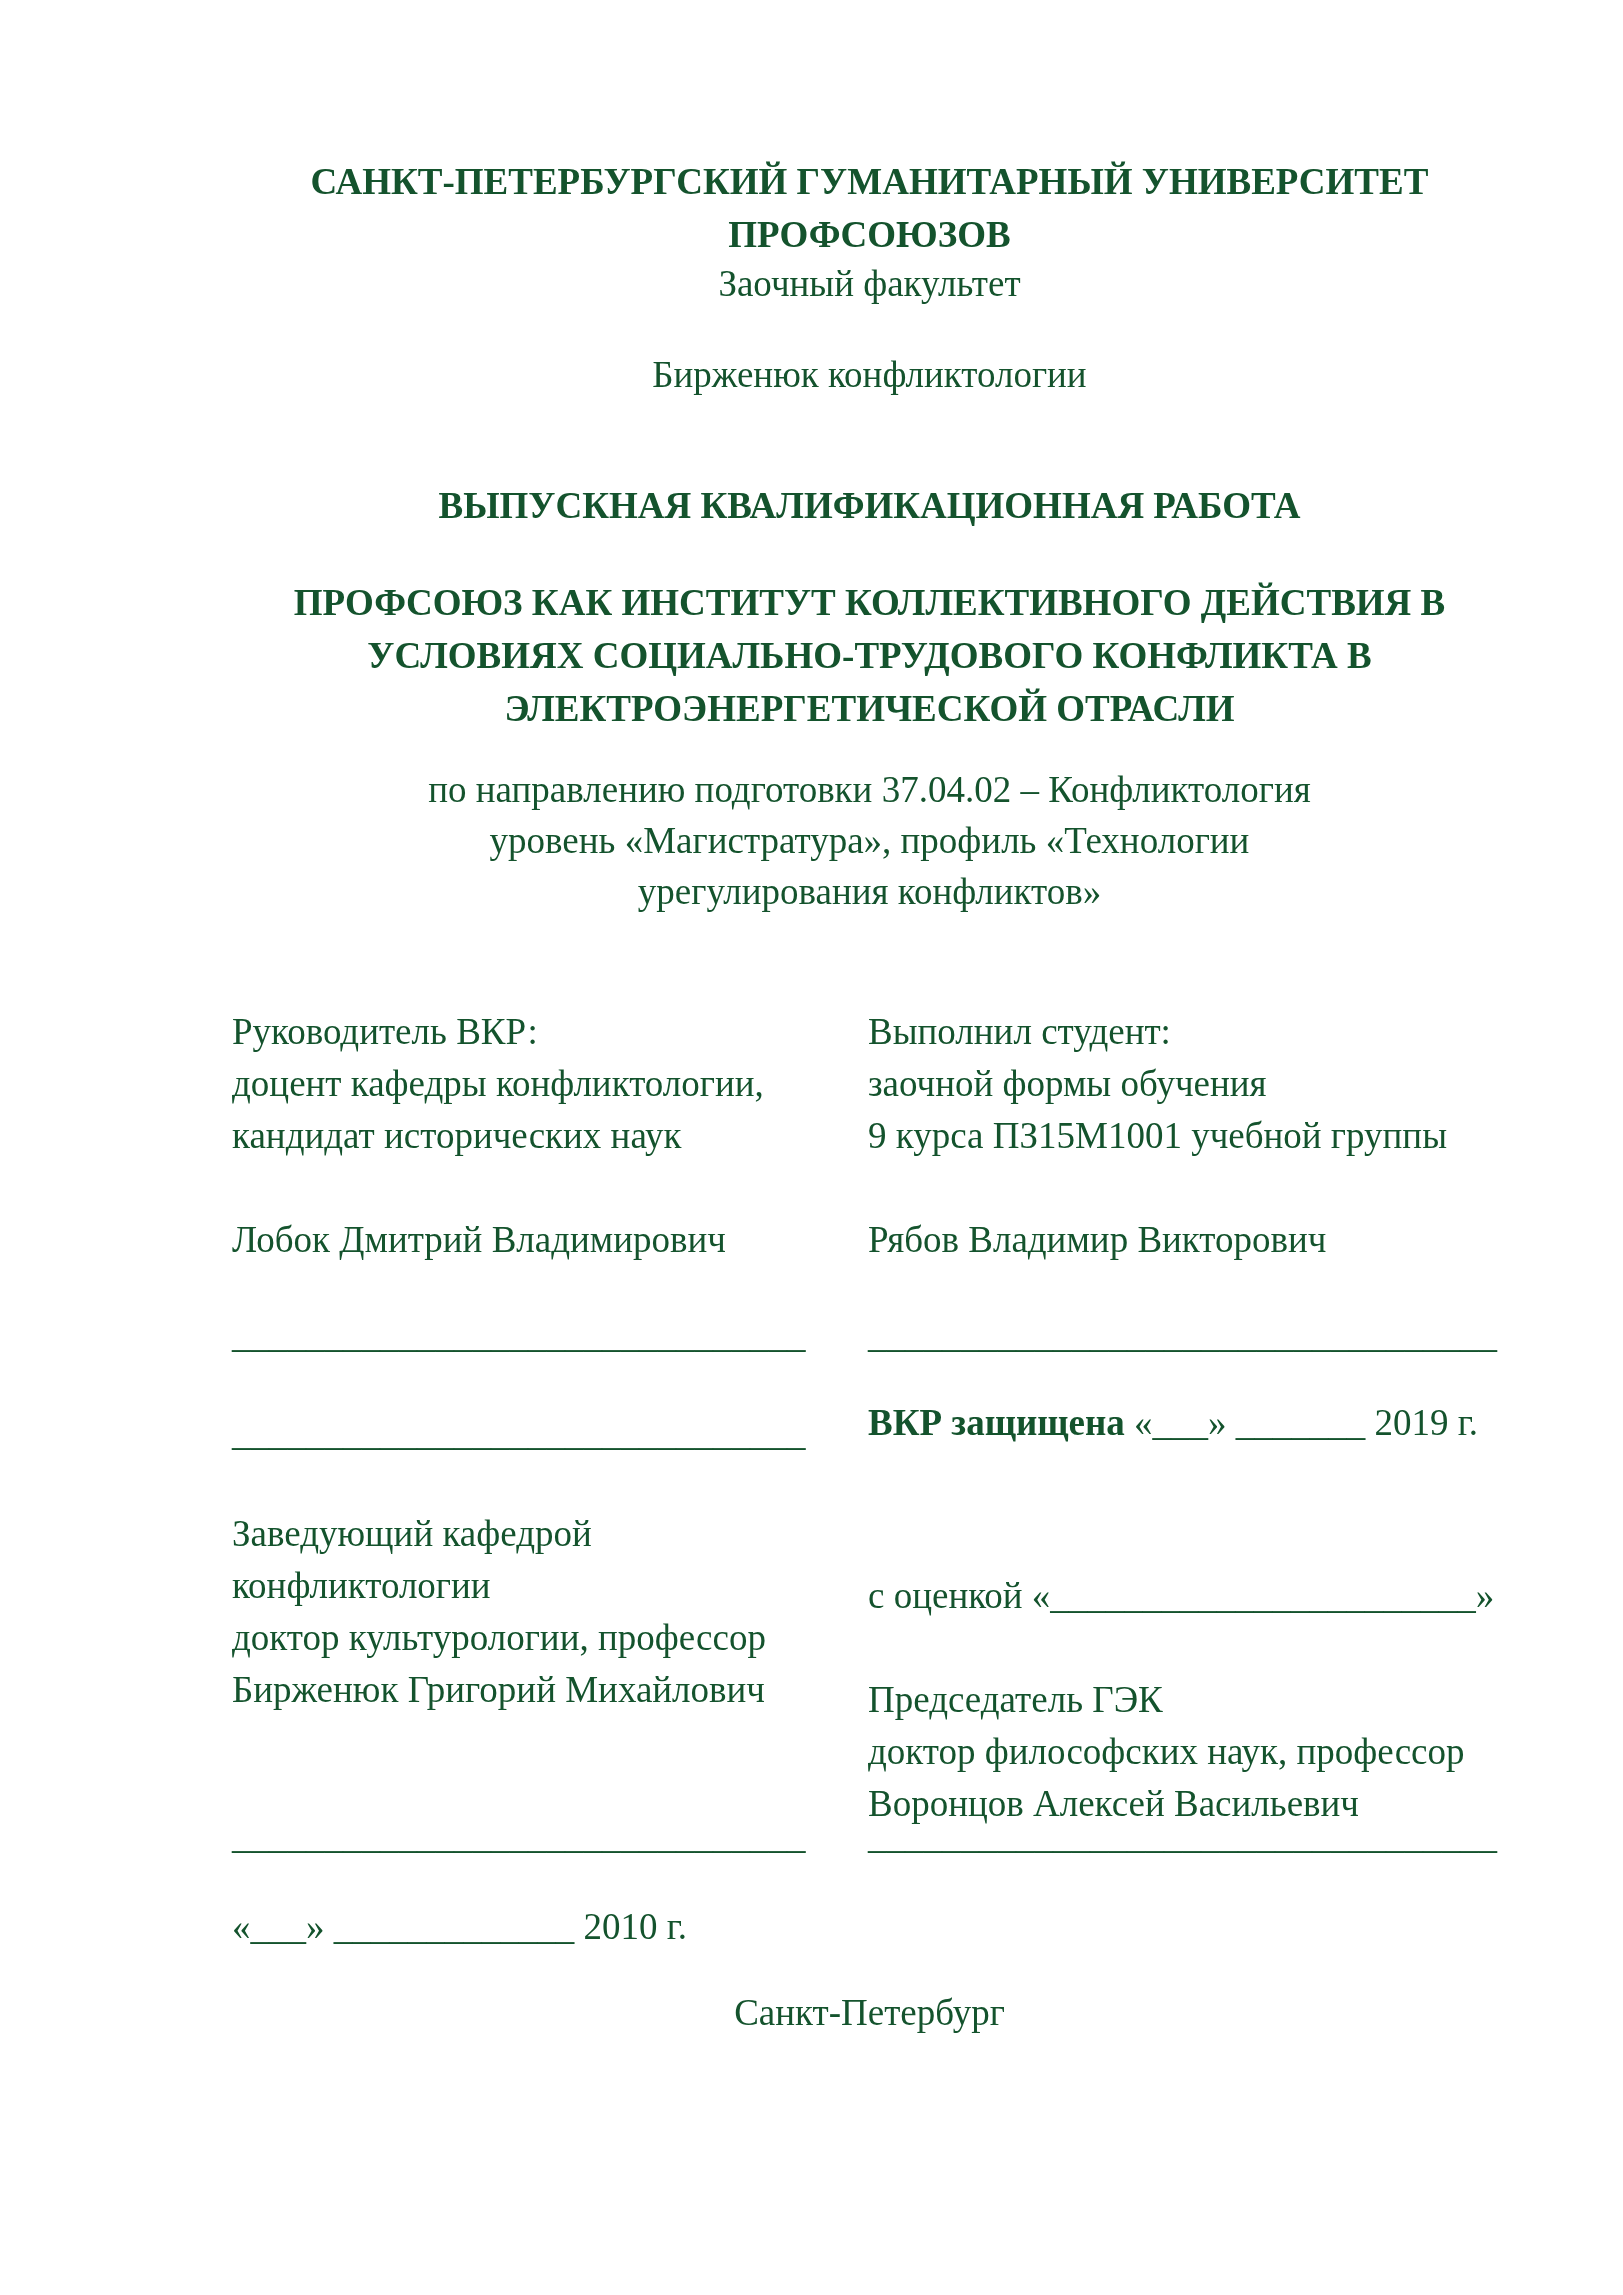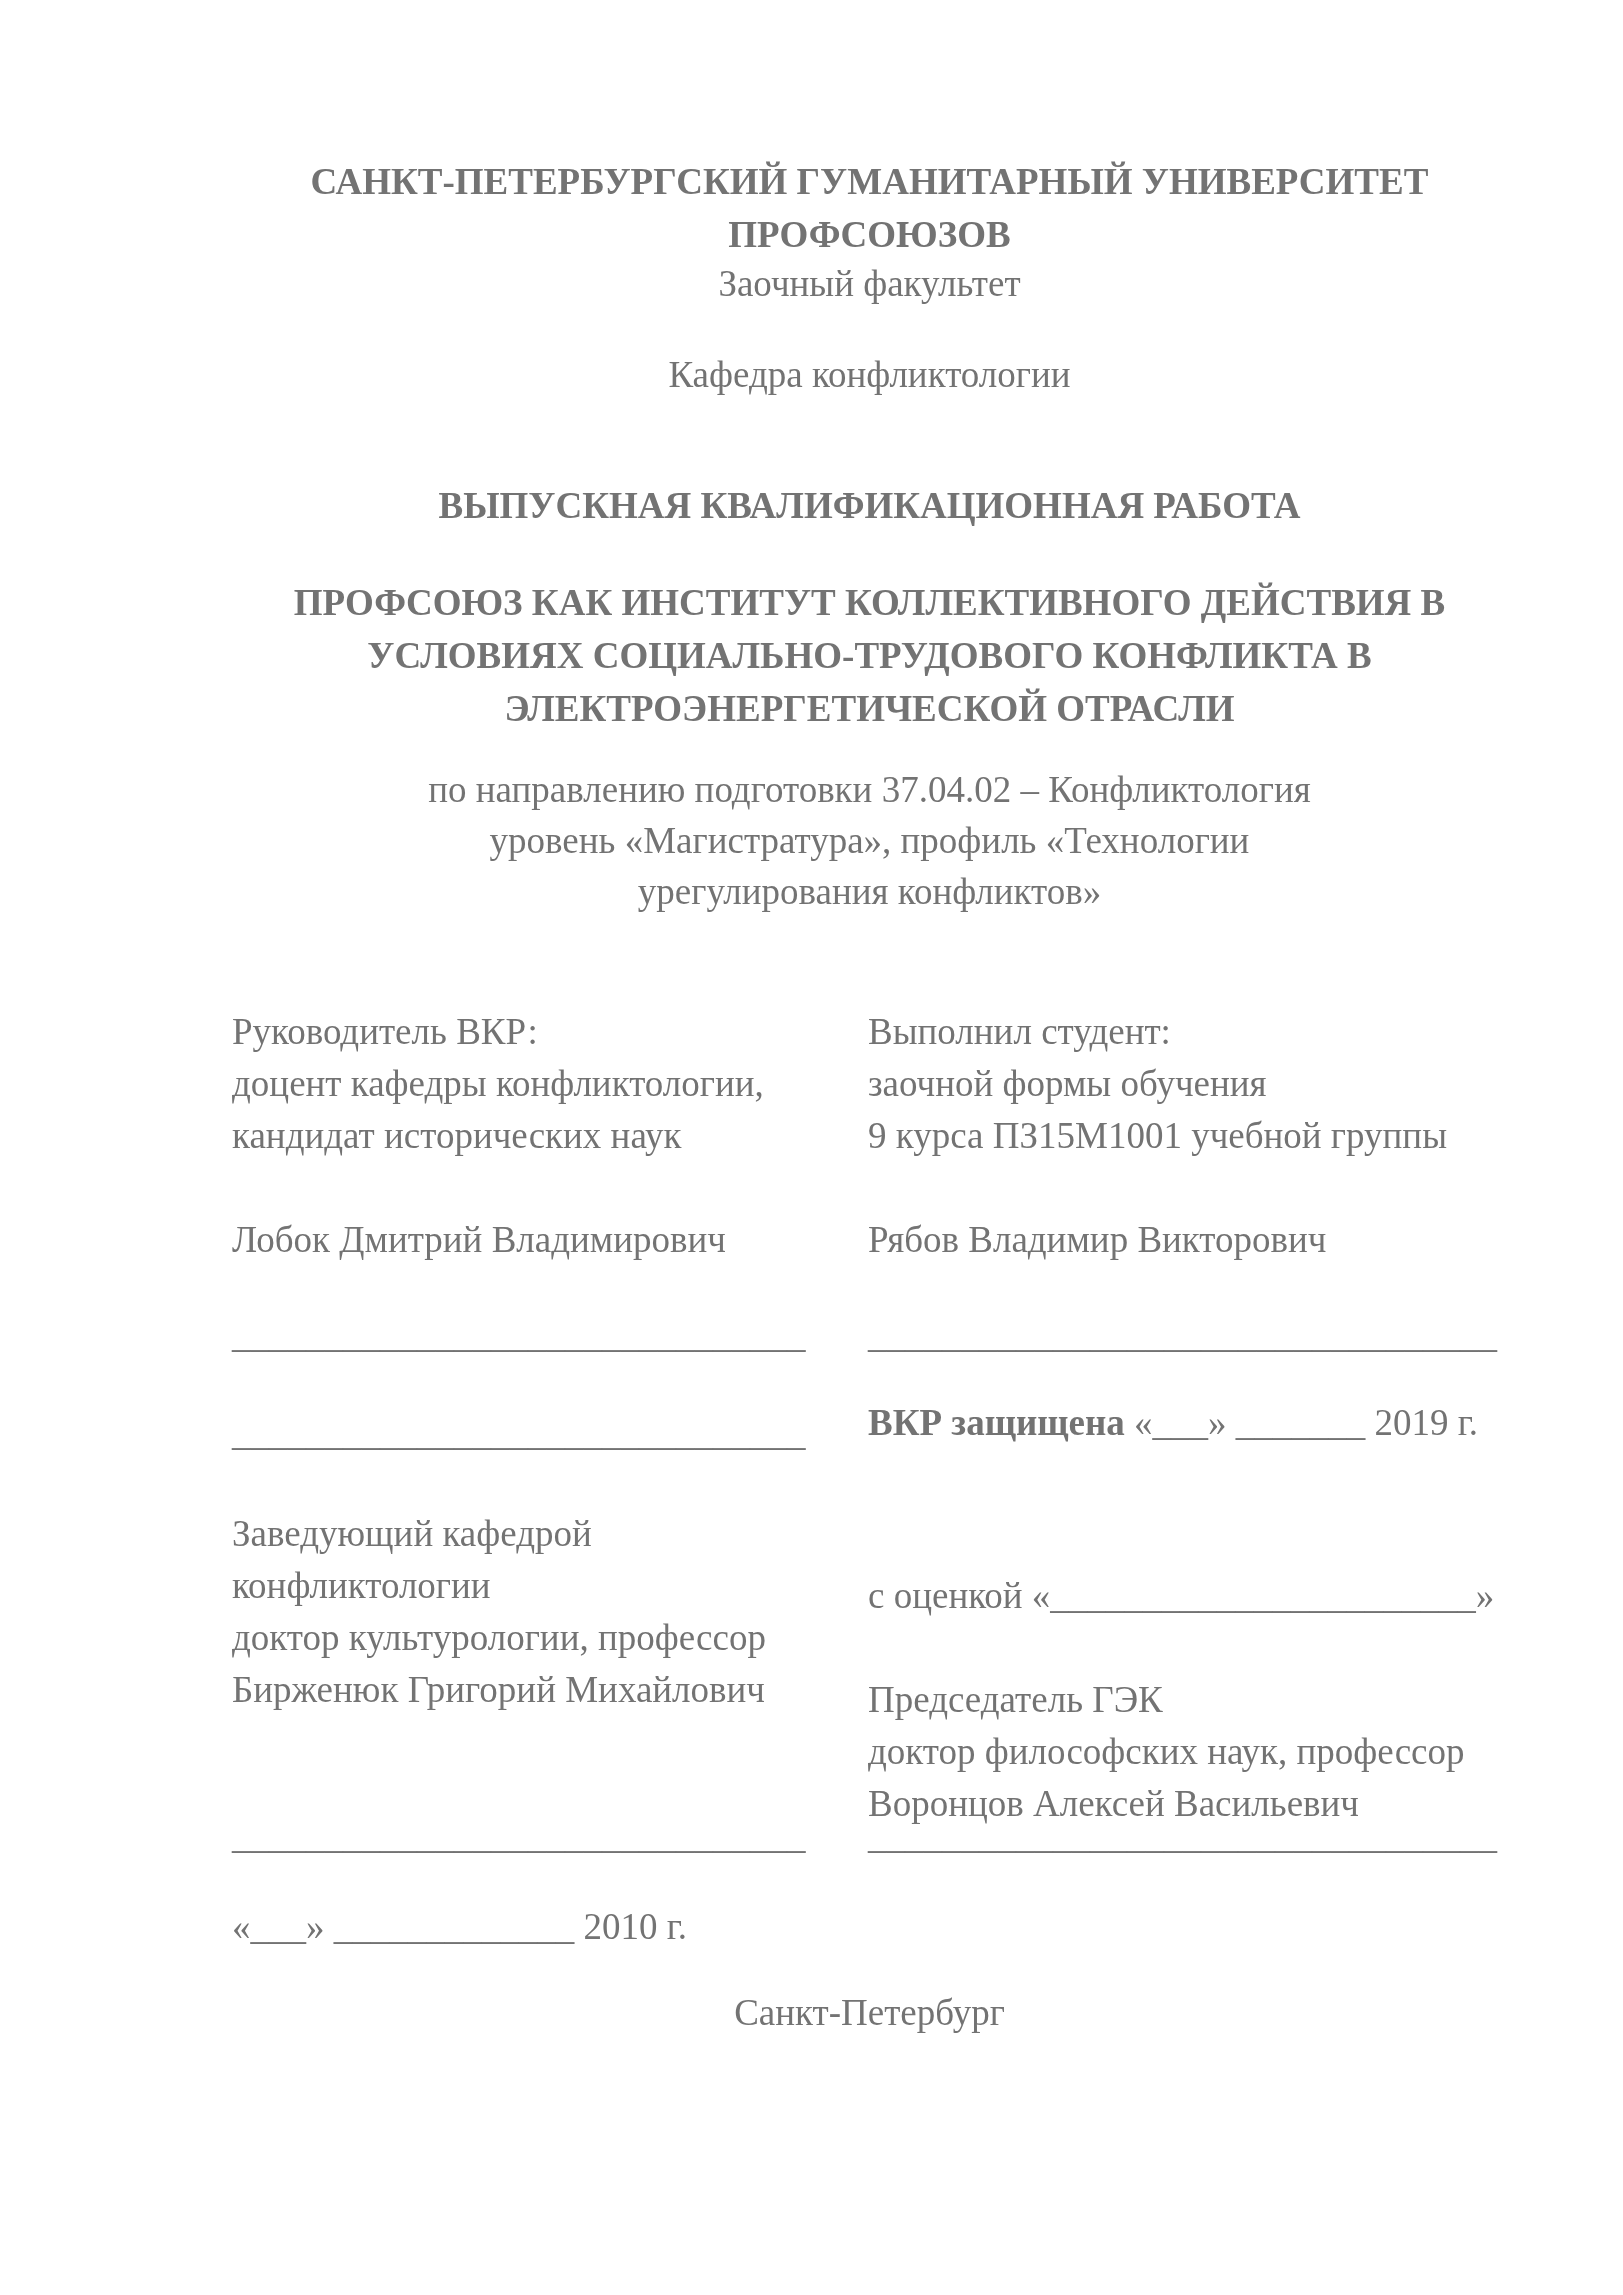--- a/index.html
+++ b/index.html
@@ -1,20 +1,20 @@
 <!DOCTYPE html>
 <html style="font-size:12.6px"><head>
 <meta charset="utf-8">
 <style>
   html,body{margin:0;padding:0;background:#888;}
   .page{
     position:relative;
     width:1623px;height:2295px;
     background:#ffffff;
-    color:#737373;
+    color:#14532d;
     font-family:"Liberation Serif","DejaVu Serif",serif;
     font-size:37px;
     line-height:52px;
     overflow:hidden;
   }
   .abs{position:absolute;}
   .center{text-align:center;}
   .b{font-weight:700;}
   .content{left:232px;width:1275px;}
   .colL{left:232px;width:632px;}
@@ -28,21 +28,21 @@
 
 <div class="page">
 
   <div class="abs content center b lh67" style="top:155px;">
     <div>САНКТ-ПЕТЕРБУРГСКИЙ ГУМАНИТАРНЫЙ УНИВЕРСИТЕТ</div>
     <div>ПРОФСОЮЗОВ</div>
   </div>
 
   <div class="abs content center" style="top:258px;">Заочный факультет</div>
 
-  <div class="abs content center" style="top:349px;">Кафедра конфликтологии</div>
+  <div class="abs content center" style="top:349px;">Бирженюк конфликтологии</div>
 
   <div class="abs content center b" style="top:480px;">ВЫПУСКНАЯ КВАЛИФИКАЦИОННАЯ РАБОТА</div>
 
   <div class="abs content center b lh67" style="top:576px;">
     <div>ПРОФСОЮЗ КАК ИНСТИТУТ КОЛЛЕКТИВНОГО ДЕЙСТВИЯ В</div>
     <div>УСЛОВИЯХ СОЦИАЛЬНО-ТРУДОВОГО КОНФЛИКТА В</div>
     <div>ЭЛЕКТРОЭНЕРГЕТИЧЕСКОЙ ОТРАСЛИ</div>
   </div>
 
   <div class="abs content center" style="top:764px;line-height:51px;">

